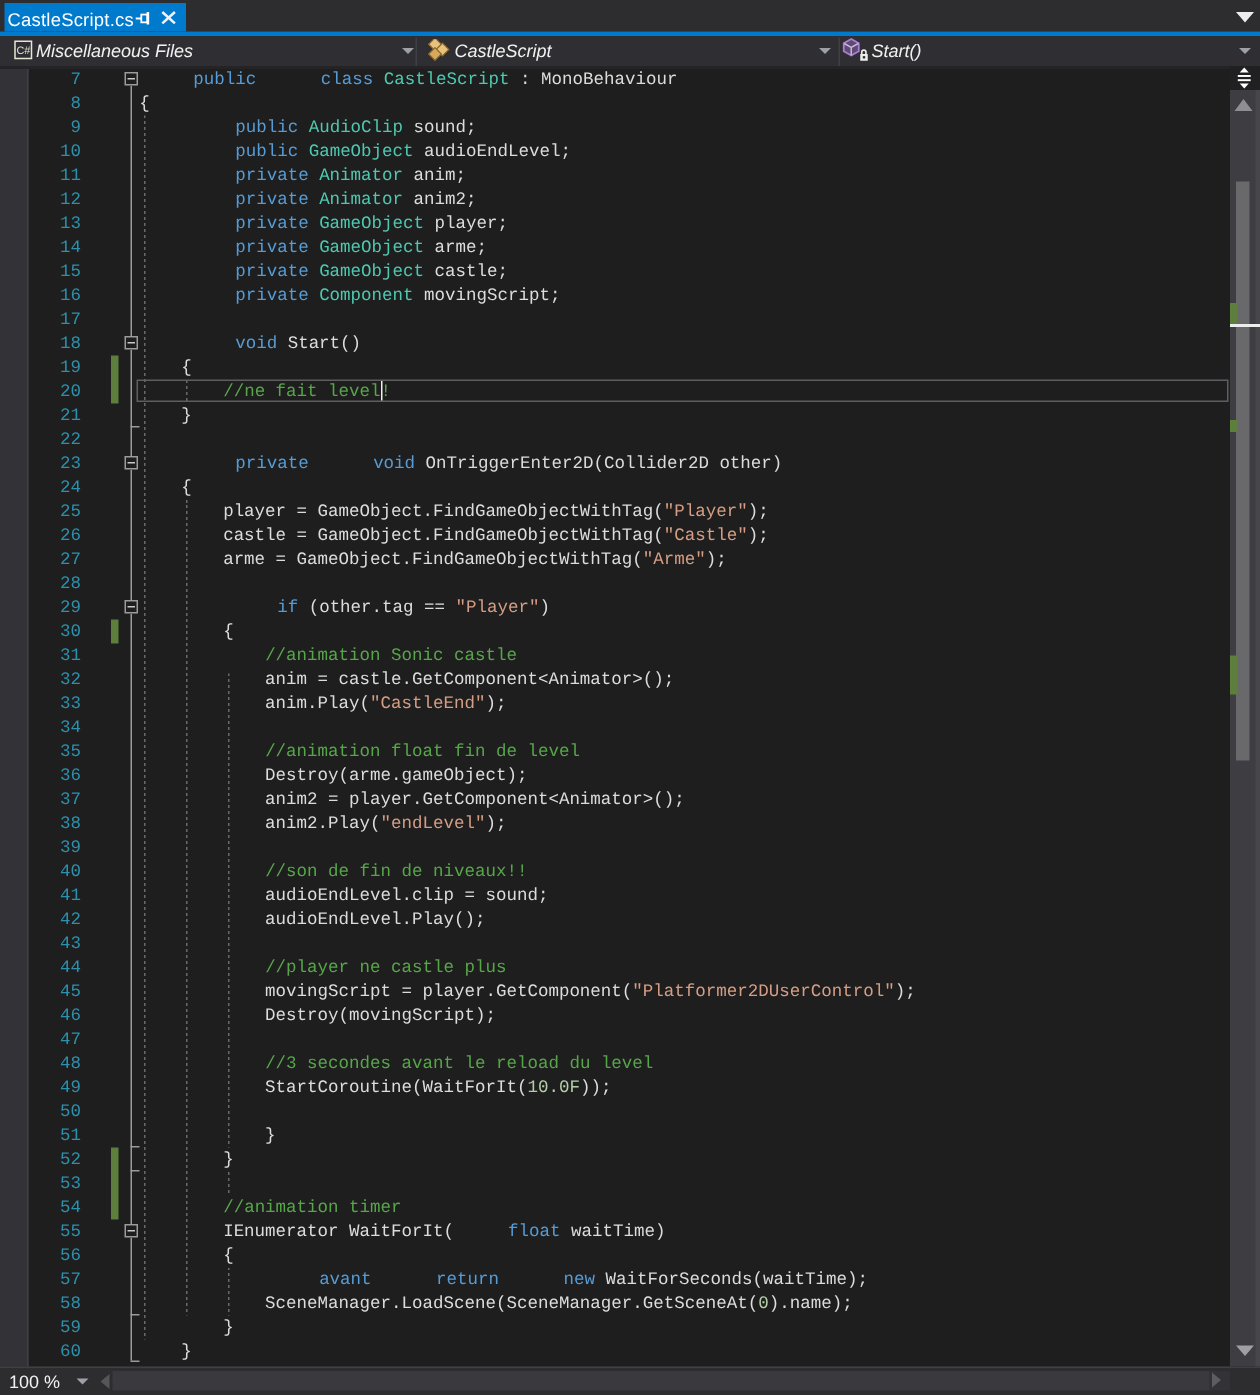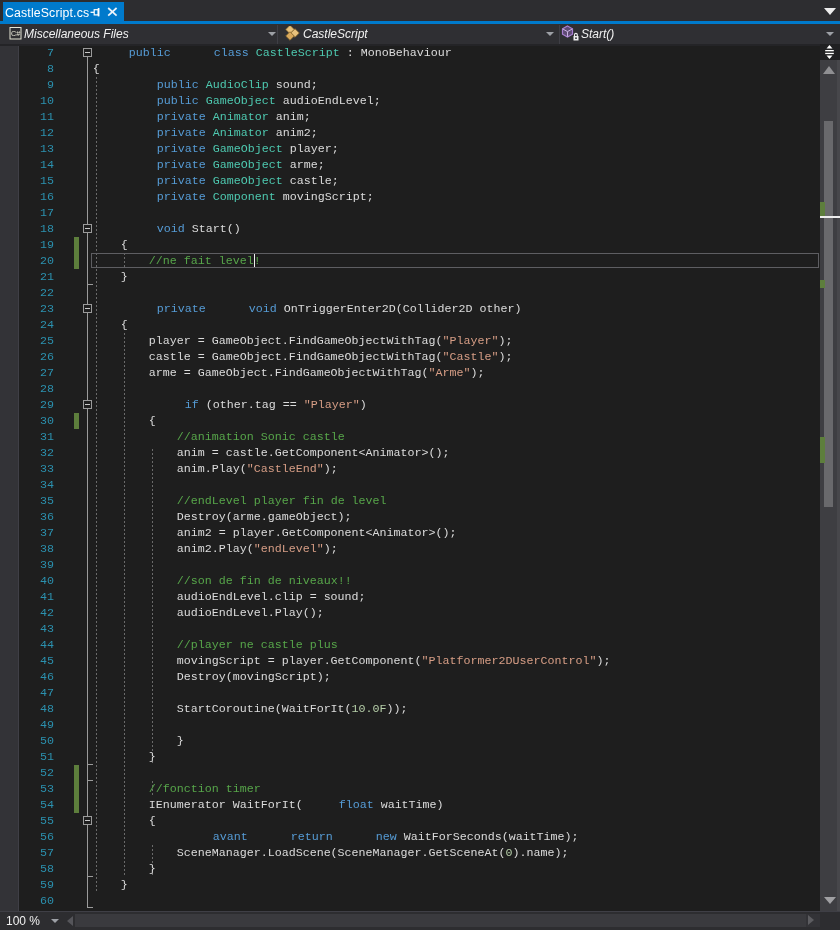--- a/index.html
+++ b/index.html
@@ -205,39 +205,40 @@
         player = GameObject.FindGameObjectWithTag(<span class="s">"Player"</span>);
         castle = GameObject.FindGameObjectWithTag(<span class="s">"Castle"</span>);
         arme = GameObject.FindGameObjectWithTag(<span class="s">"Arme"</span>);
 
         <span class="k">if</span> (other.tag == <span class="s">"Player"</span>)
         {
             <span class="c">//animation Sonic castle</span>
             anim = castle.GetComponent&lt;Animator&gt;();
             anim.Play(<span class="s">"CastleEnd"</span>);
 
-            <span class="c">//endLevel player fin de level</span>
+            <span class="c">//animation float fin de level</span>
             Destroy(arme.gameObject);
             anim2 = player.GetComponent&lt;Animator&gt;();
             anim2.Play(<span class="s">"endLevel"</span>);
 
             <span class="c">//son de fin de niveaux!!</span>
             audioEndLevel.clip = sound;
             audioEndLevel.Play();
 
             <span class="c">//player ne castle plus</span>
             movingScript = player.GetComponent(<span class="s">"Platformer2DUserControl"</span>);
             Destroy(movingScript);
 
+            <span class="c">//3 secondes avant le reload du level</span>
             StartCoroutine(WaitForIt(<span class="n">10.0F</span>));
 
             }
         }
 
-        <span class="c">//fonction timer</span>
+        <span class="c">//animation timer</span>
         IEnumerator WaitForIt(<span class="k">float</span> waitTime)
         {
             <span class="k">avant</span> <span class="k">return</span> <span class="k">new</span> WaitForSeconds(waitTime);
             SceneManager.LoadScene(SceneManager.GetSceneAt(<span class="n">0</span>).name);
         }
     }</div>
 <div class="abs" id="caret"></div>
 
 <div class="abs" id="vsb"></div>
 <div class="abs" id="redge"></div>

